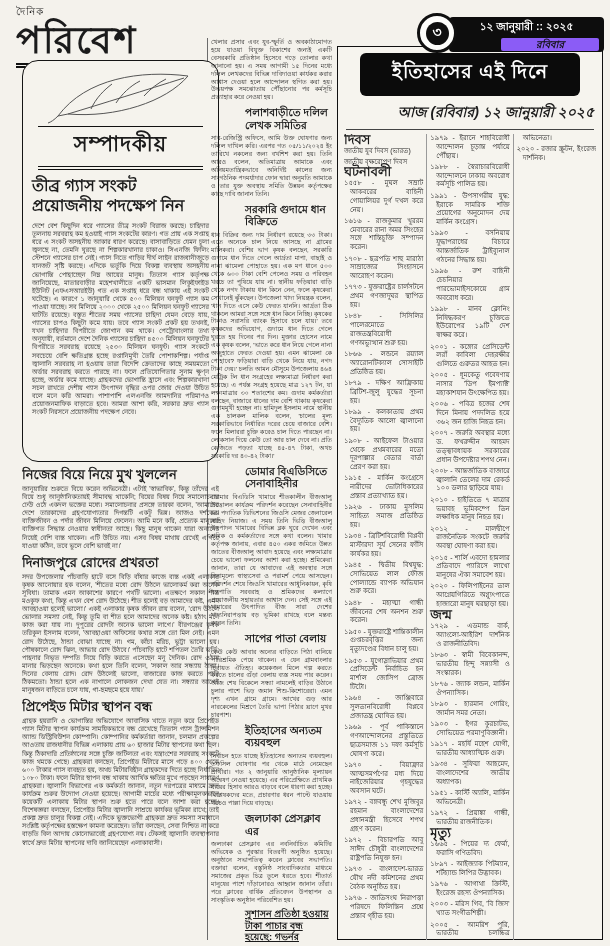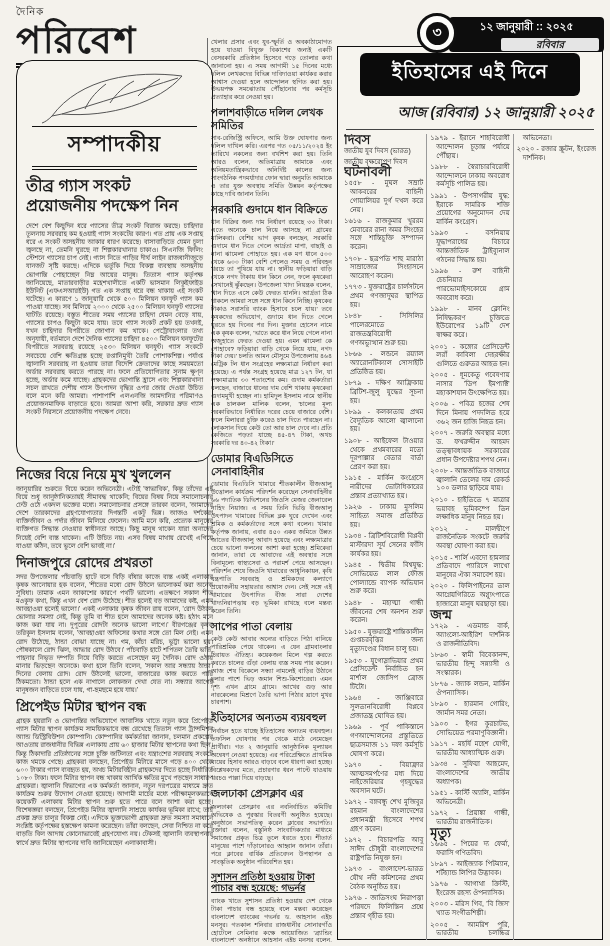--- a/index.html
+++ b/index.html
@@ -24,43 +24,43 @@
     width:23px;height:23px;border-radius:50%;background:#101010;color:#fff;
     display:flex;align-items:center;justify-content:center;
     font-size:14px;font-weight:bold;
   }
   .date-bar{
     position:absolute;left:449px;top:17px;width:155px;height:35px;
     background:#0d0d0d;border-radius:4px;z-index:2;box-sizing:border-box;padding-top:2px;
   }
   .date-text{color:#fff;font-size:10.5px;font-weight:bold;text-align:center;}
   .weekday{
-    background:#e5e5e5;color:#111;margin:2px 5px 0 52px;border-radius:2px;
+    background:#8b5cf6;color:#111;margin:2px 5px 0 52px;border-radius:2px;
     text-align:center;font-style:italic;font-weight:bold;font-size:10px;line-height:13px;
   }
   
-  .col-left{position:absolute;left:16px;top:60px;width:197px;height:882px;overflow:hidden;}
+  .col-left{position:absolute;left:22px;top:60px;width:197px;height:882px;overflow:hidden;}
   .v-divider{position:absolute;left:206.5px;top:38px;height:902px;border-left:1px solid #6b6b6b;}
   .col-mid{position:absolute;left:211px;top:38px;width:121px;height:904px;overflow:hidden;}
   
   .editorial-box{
     border:1.5px solid #151515;border-radius:16px;padding:7px 9px 6px;
     height:402px;box-sizing:border-box;overflow:hidden;margin-bottom:5px;background:#f5f3ed;
   }
   .leaf-wrap{text-align:center;height:58px;}
   .ed-title{
     text-align:center;font-size:21px;font-weight:bold;letter-spacing:1px;
     border-top:1.5px solid #111;border-bottom:4px double #111;
     margin:0 6px 6px;padding:1px 0 3px;
   }
   .ed-headline{text-align:left;font-weight:bold;font-size:16px;line-height:20px;margin:0 0 6px;}
   .body-text{font-size:6.4px;line-height:8.1px;text-align:justify;}
   .article h2{margin:5px 0 3px;line-height:15px;}
   .col-left .article h2{font-size:13px;}
-  .col-mid  .article h2{font-size:10.5px;line-height:12.5px;}
+  .col-mid  .article h2{font-size:10.5px;line-height:12.5px;margin-left:34px;}
   .col-mid  .article h2.compact{font-size:9.5px;line-height:11.5px;text-decoration:underline;}
   .col-mid  .body-text{font-size:6.2px;line-height:7.9px;}
   .cont-para{margin-bottom:4px;}
   
   .history{
     position:absolute;left:337px;top:46px;width:266px;height:894px;
     border:1.5px solid #101010;background:#f6f4ee;box-sizing:border-box;padding:6px 6px 4px;
   }
   .history-title{
     background:#0b0b0b;color:#ffffff;text-align:center;font-size:19px;font-weight:bold;

